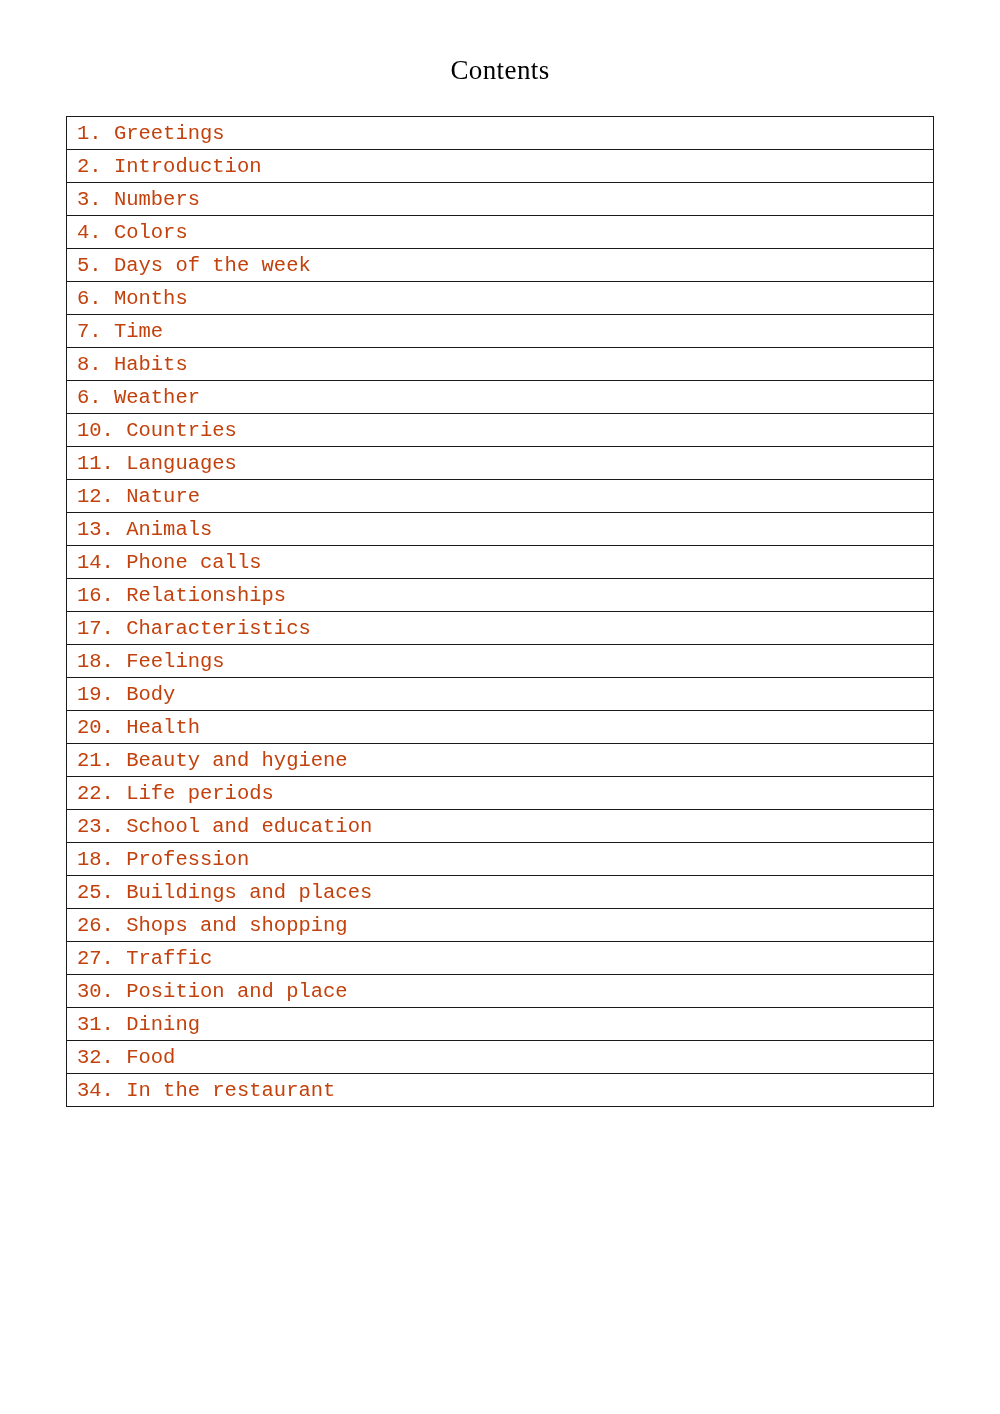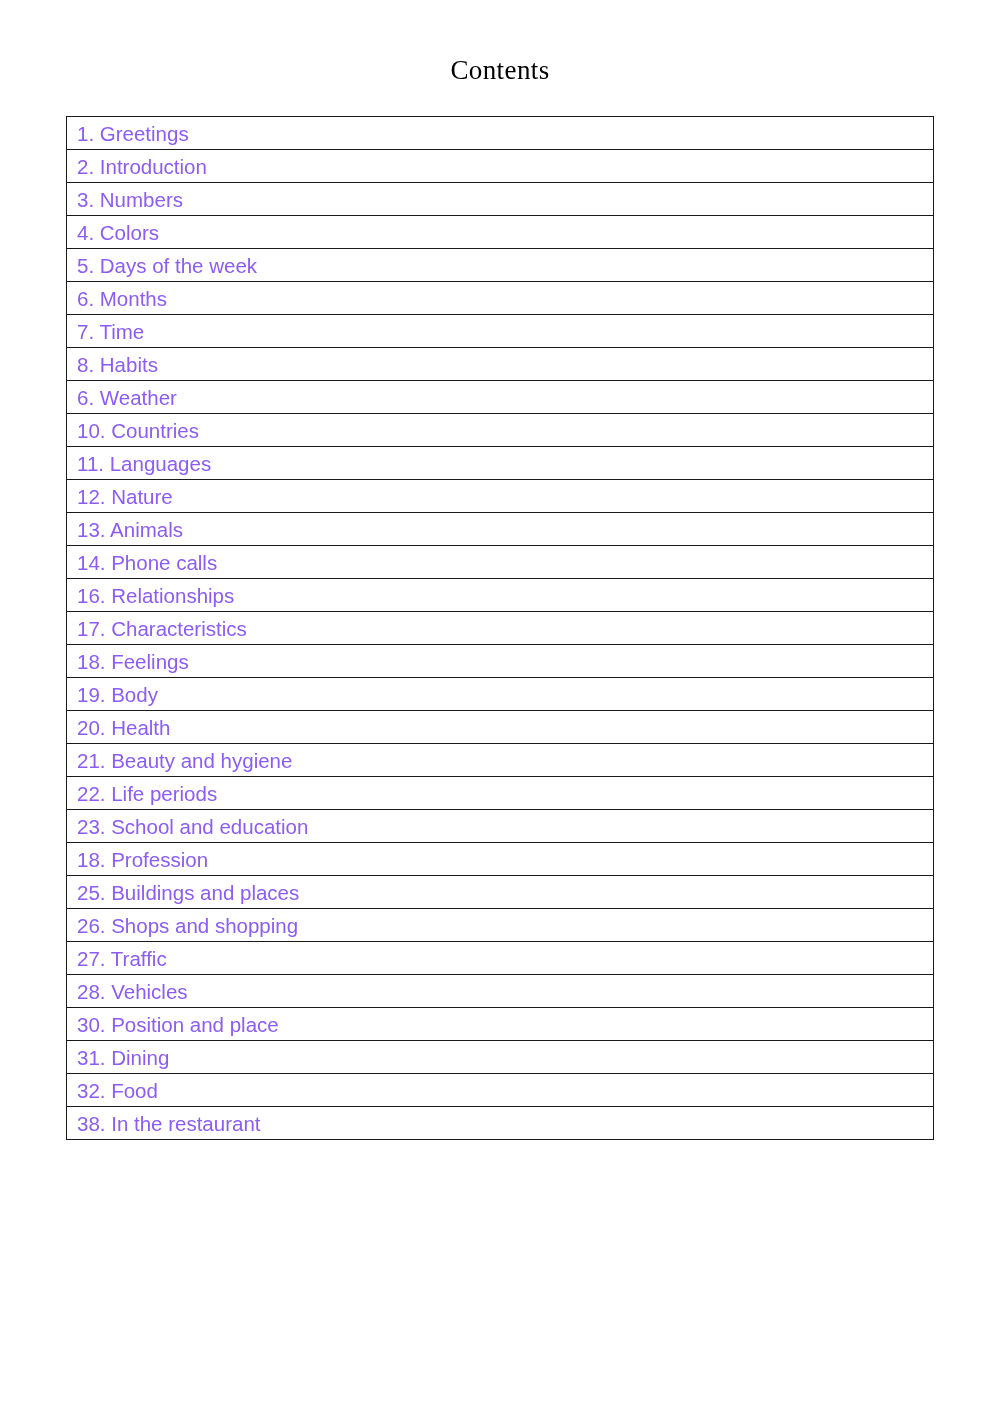--- a/index.html
+++ b/index.html
@@ -42,24 +42,24 @@
     border-bottom: none;
     box-sizing: border-box;
   }
   .toc-row {
     border-bottom: 1.5px solid #1a1a1a;
     box-sizing: border-box;
     height: 33px;
     line-height: 33px;
     padding-left: 10px;
     font-size: 20.5px;
-    font-family: Liberation Sans, sans-serif;
+    font-family: Liberation Mono, monospace;
     white-space: nowrap;
     overflow: hidden;
-    color: #8b5cf6;
+    color: #c2410c;
   }
 </style>
 </head>
 <body>
 
 <div class="page">
 
   <h1 class="page-title">Contents</h1>
 
   <div class="toc">
@@ -82,20 +82,19 @@
     <div class="toc-row">18. Feelings</div>
     <div class="toc-row">19. Body</div>
     <div class="toc-row">20. Health</div>
     <div class="toc-row">21. Beauty and hygiene</div>
     <div class="toc-row">22. Life periods</div>
     <div class="toc-row">23. School and education</div>
     <div class="toc-row">18. Profession</div>
     <div class="toc-row">25. Buildings and places</div>
     <div class="toc-row">26. Shops and shopping</div>
     <div class="toc-row">27. Traffic</div>
-    <div class="toc-row">28. Vehicles</div>
     <div class="toc-row">30. Position and place</div>
     <div class="toc-row">31. Dining</div>
     <div class="toc-row">32. Food</div>
-    <div class="toc-row">38. In the restaurant</div>
+    <div class="toc-row">34. In the restaurant</div>
   </div>
 
 </div>
 
 </body></html>

